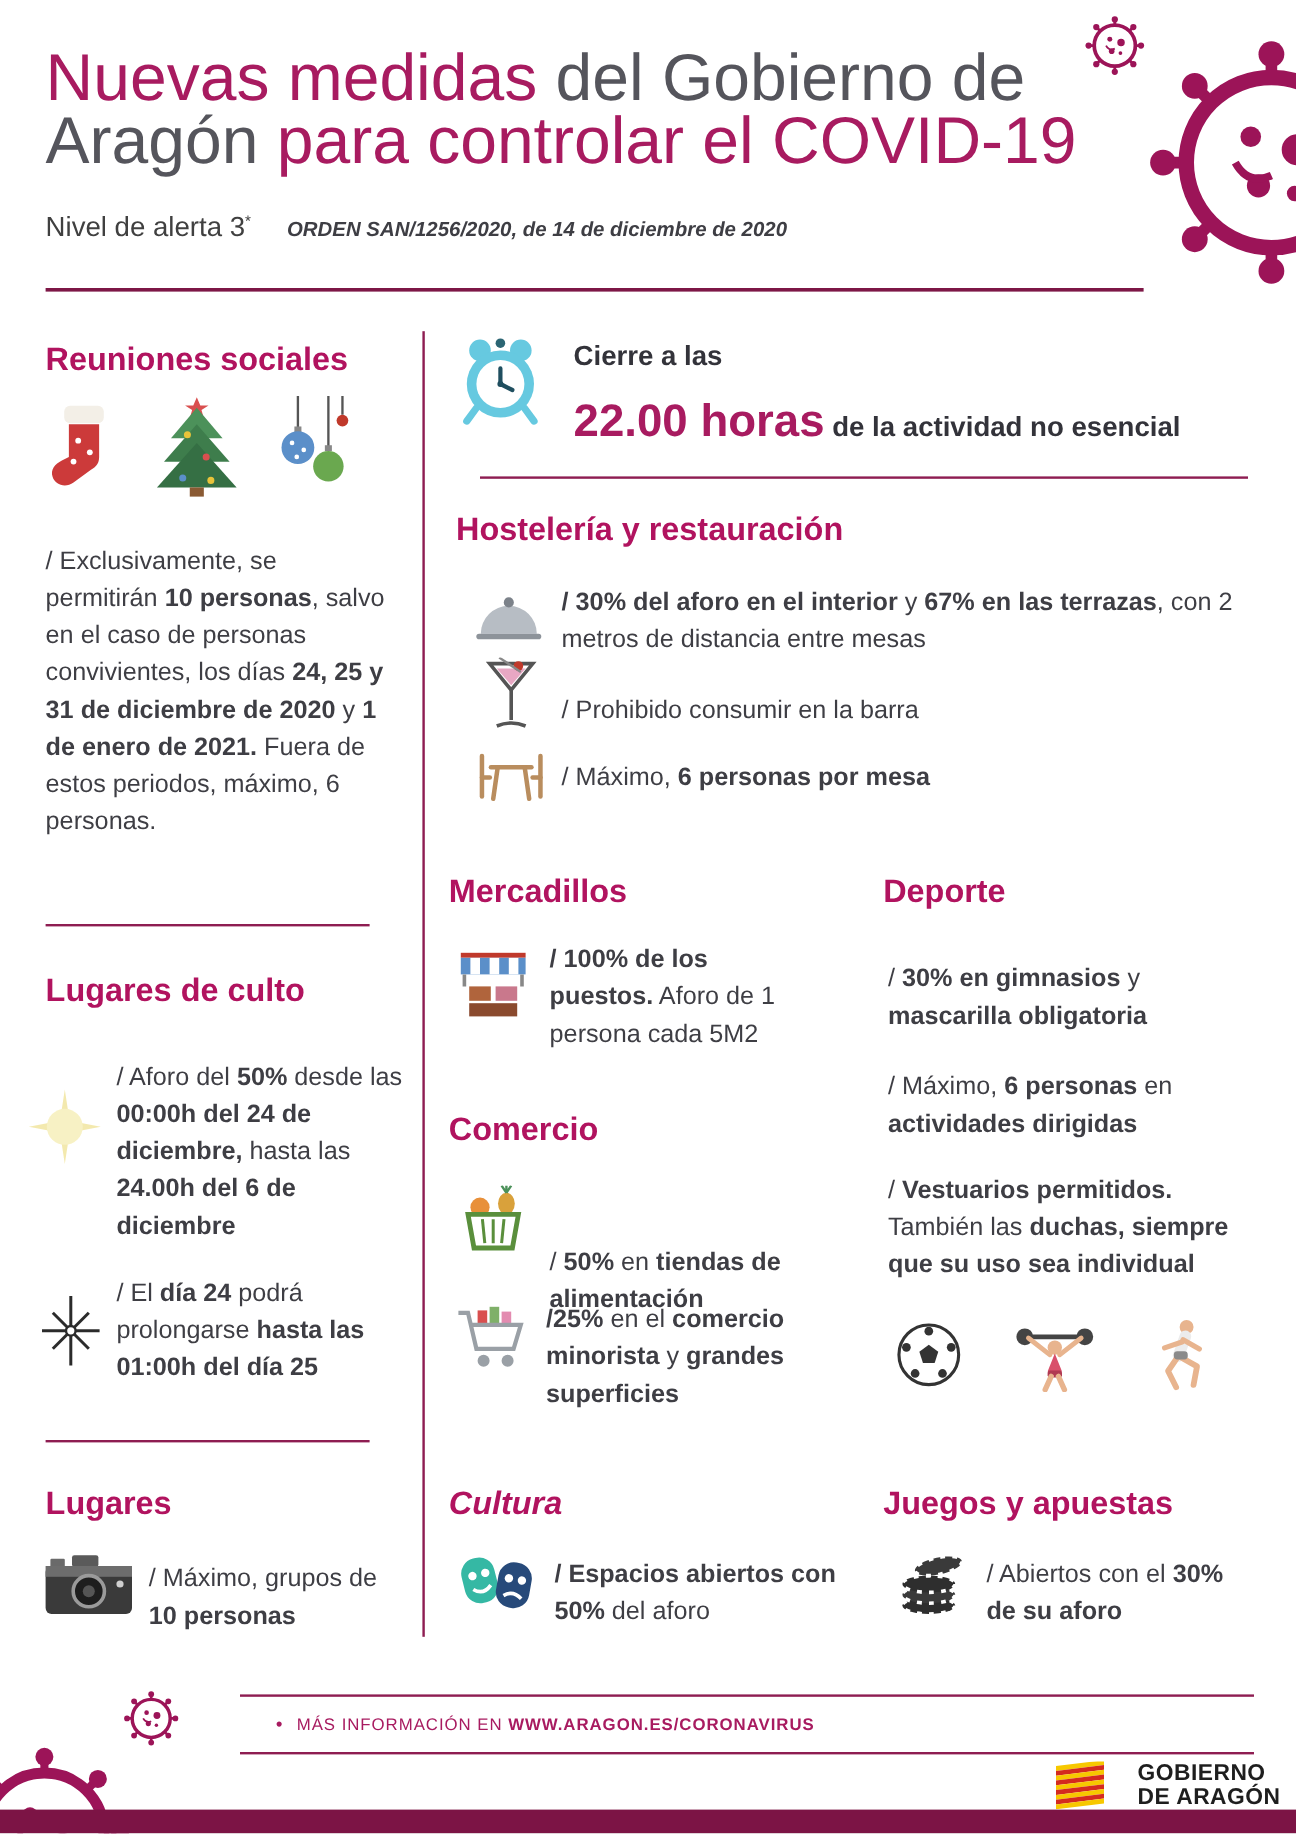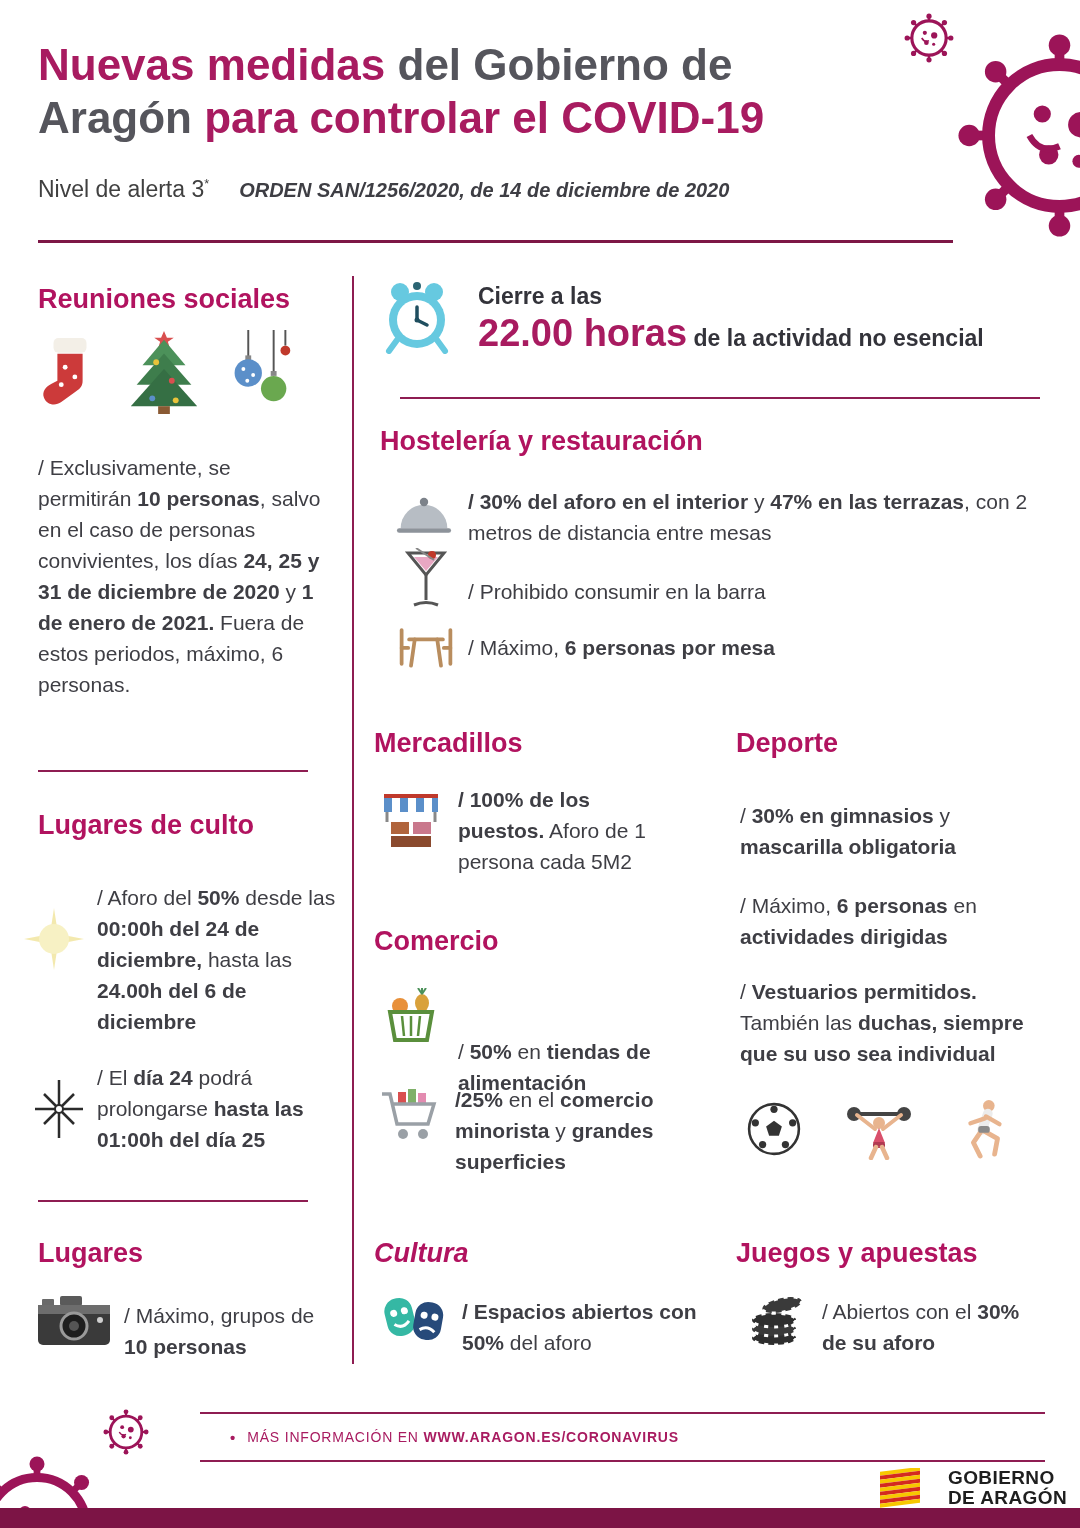--- a/index.html
+++ b/index.html
@@ -12,23 +12,23 @@
   html,body{background:#e9e9e9;}
   body{font-family:"Liberation Sans","DejaVu Sans",sans-serif;}
   #page{position:relative;width:1080px;height:1528px;background:#fff;overflow:hidden;margin:0 auto;}
   .abs{position:absolute;}
   .sec-h{font-size:27px;font-weight:700;color:#b1135f;}
   .body-text{font-size:21px;line-height:31px;color:var(--body);}
   .b{font-weight:700;}
   .m{color:var(--magenta);}
   .g{color:#55555c;}
   .sup{vertical-align:super;font-size:55%;}
-  .title{font-size:44px;font-weight:700;line-height:53px;}
+  .title{font-size:55px;font-weight:400;line-height:53px;}
   .alert{font-size:23px;color:#404040;}
-  .order{font-size:20px;font-style:italic;font-weight:700;color:var(--body);margin-left:30px;}
+  .order{font-size:17px;font-style:italic;font-weight:700;color:var(--body);margin-left:30px;}
   .hline{background:var(--rule);height:2px;}
   .closure-intro{font-size:23px;font-weight:700;color:#33333a;}
   .closure-time{font-size:38px;font-weight:700;color:var(--magenta);}
   .closure-rest{font-size:23px;font-weight:700;color:#33333a;}
   .footer-box{border-top:2px solid var(--rule);border-bottom:2px solid var(--rule);
     display:flex;align-items:center;padding-left:30px;}
   .footer-info{font-size:14px;letter-spacing:.8px;color:var(--magenta);}
   .footer-bullet{color:var(--magenta);font-size:15px;margin-right:12px;font-weight:700;}
   .logo{display:flex;align-items:center;gap:26px;}
   .logo-text{font-size:19px;font-weight:700;color:#1e1e1e;line-height:20px;letter-spacing:.4px;}
@@ -180,35 +180,35 @@
     <line x1="57" y1="60" x2="65" y2="71" stroke="#66c9e0" stroke-width="6" stroke-linecap="round"></line>
     <circle cx="37" cy="6" r="4" fill="#2b6573"></circle>
     <circle cx="37" cy="40" r="28" fill="#66c9e0"></circle>
     <circle cx="37" cy="40" r="20" fill="#fff"></circle>
     <line x1="37" y1="40" x2="37" y2="27" stroke="#1f4e5f" stroke-width="3.5" stroke-linecap="round"></line>
     <line x1="37" y1="40" x2="47" y2="45" stroke="#1f4e5f" stroke-width="3.5" stroke-linecap="round"></line>
     <circle cx="37" cy="40" r="2.5" fill="#1f4e5f"></circle>
   </svg>
   <div class="abs" style="left:478px;top:283px;width:565px;">
     <div class="closure-intro">Cierre a las</div>
-    <div style="white-space:nowrap;margin-top:2px;">
+    <div style="white-space:nowrap;margin-top:20px;">
       <span class="closure-time">22.00 horas</span><span class="closure-rest"> de la actividad no esencial</span>
     </div>
   </div>
 
   <div class="abs hline" style="left:400px;top:397px;width:640px;"></div>
 
   <div class="abs sec-h" style="left:380px;top:426px;">Hostelería y restauración</div>
 
   <svg class="abs" style="left:396px;top:494px" width="56" height="44" viewBox="0 0 60 46">
     <path d="M5 36 A25 25 0 0 1 55 36 Z" fill="#b7bdc4"></path>
     <circle cx="30" cy="8" r="4.5" fill="#7c828a"></circle>
     <rect x="1" y="36" width="58" height="5" rx="2.5" fill="#8d939a"></rect>
   </svg>
-  <div class="abs body-text" style="left:468px;top:486px;width:578px;"><span class="b">/ </span><span class="b">30% del aforo en el interior</span><span> y </span><span class="b">47% en las terrazas</span><span>, con 2 metros de distancia entre mesas</span></div>
+  <div class="abs body-text" style="left:468px;top:486px;width:578px;"><span class="b">/ </span><span class="b">30% del aforo en el interior</span><span> y </span><span class="b">67% en las terrazas</span><span>, con 2 metros de distancia entre mesas</span></div>
 
   <svg class="abs" style="left:404px;top:548px" width="44" height="62" viewBox="0 0 44 62">
     <polygon points="10,9 34,9 22,23" fill="#e8a7c3"></polygon>
     <path d="M4 5 L40 5 L22 27 Z" fill="none" stroke="#555" stroke-width="3"></path>
     <line x1="22" y1="27" x2="22" y2="52" stroke="#555" stroke-width="3"></line>
     <path d="M10 57 Q22 52 34 57" fill="none" stroke="#555" stroke-width="3"></path>
     <circle cx="28" cy="7" r="4" fill="#c0392b"></circle>
     <line x1="12" y1="0" x2="30" y2="12" stroke="#888" stroke-width="2"></line>
   </svg>
   <div class="abs body-text" style="left:468px;top:576px;width:578px;"><span>/ Prohibido consumir en la barra</span></div>

